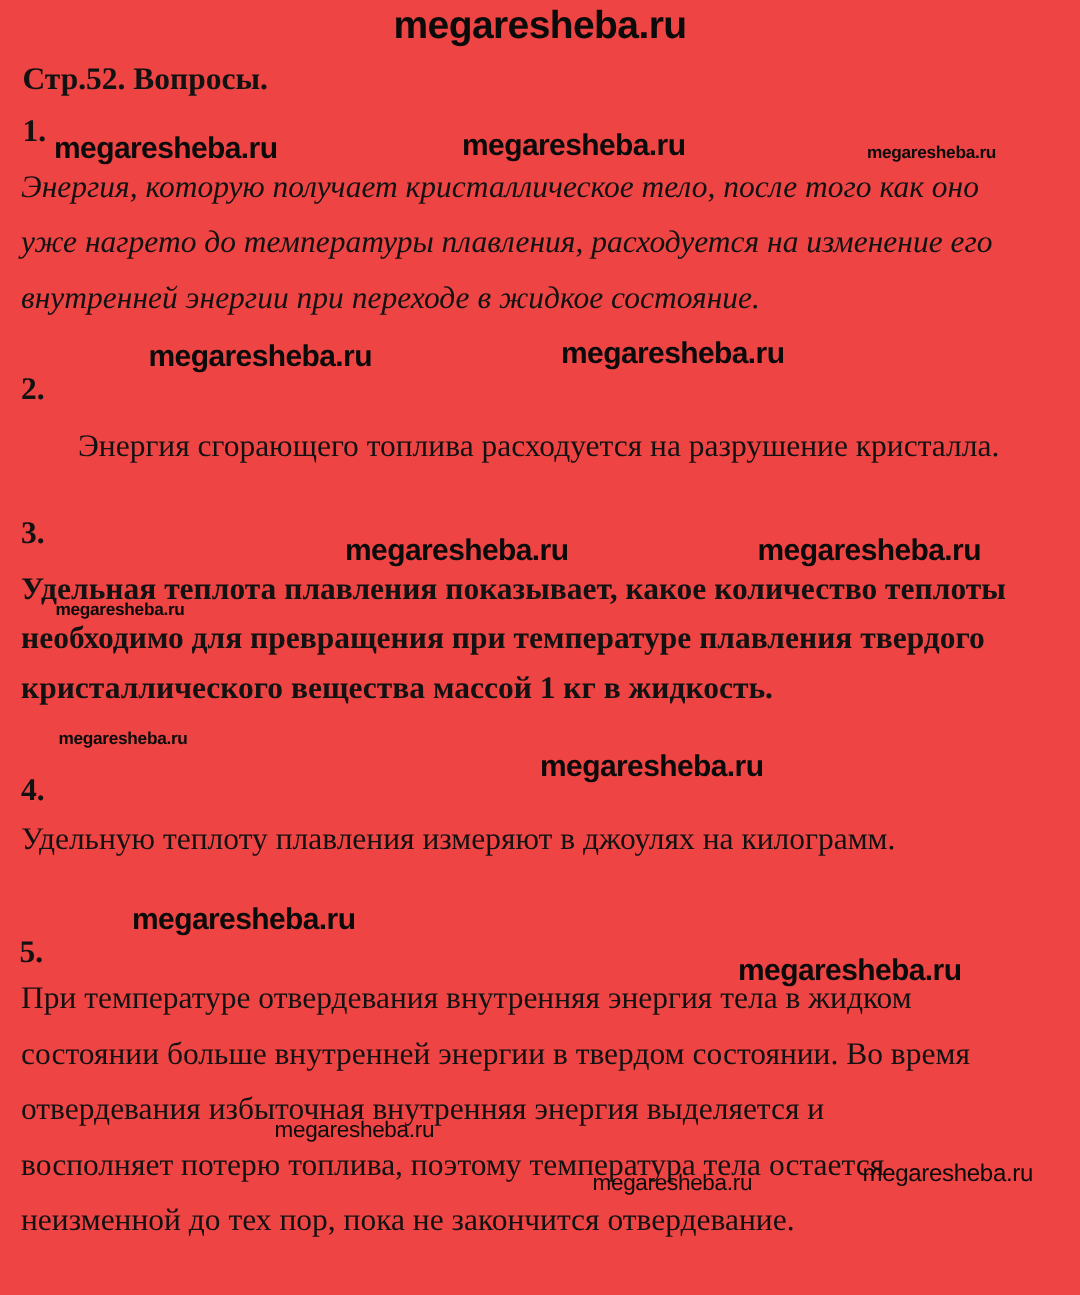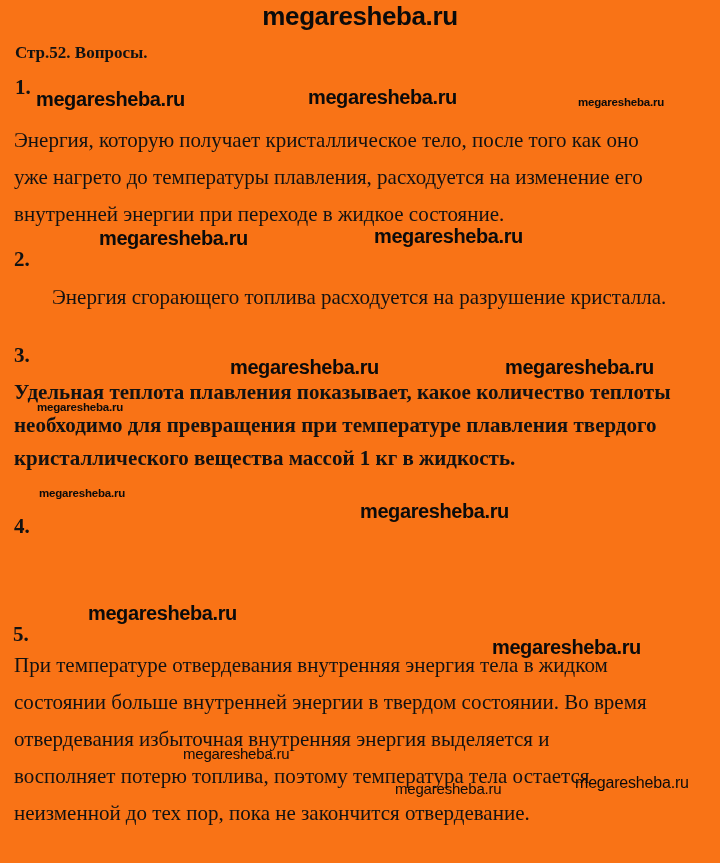--- a/index.html
+++ b/index.html
@@ -1,20 +1,20 @@
 <!DOCTYPE html>
 <html lang="ru"><head>
 <meta charset="utf-8">
 <style>
   html, body { margin: 0; padding: 0; background: #ffffff; }
   .page {
     position: relative;
     width: 720px;
     height: 863px;
-    background: #f97316;
+    background: #ef4444;
     color: #121212;
     font-family: "Liberation Serif", "DejaVu Serif", serif;
     overflow: hidden;
   }
   
   .wm {
     position: absolute;
     font-family: "Liberation Sans", "DejaVu Sans", sans-serif;
     font-weight: 700;
     white-space: nowrap;
@@ -34,21 +34,21 @@
     font-weight: 700;
     font-size: 27px;
     line-height: 1;
     color: #0b0b0b;
   }
   
   .heading {
     position: absolute;
     left: 15px; top: 40px;
     margin: 0;
-    font-size: 17px;
+    font-size: 21px;
     font-weight: 700;
     line-height: 25px;
   }
   .num {
     position: absolute;
     font-size: 21px;
     font-weight: 700;
     line-height: 25px;
   }
   .para {
@@ -58,21 +58,21 @@
     margin: 0;
     font-size: 21px;
     font-weight: 400;
     white-space: pre-line;
   }
   .n1 { left: 15px; top: 75px; }
   .n2 { left: 14px; top: 247px; }
   .n3 { left: 14px; top: 343px; }
   .n4 { left: 14px; top: 514px; }
   .n5 { left: 13px; top: 622px; }
-  .p1 { top: 122px; line-height: 37px; }
+  .p1 { top: 106px; line-height: 37px; font-style: italic; }
   .p2 { top: 279px; line-height: 37px; margin-left: 38px; }
   .p3 { top: 376px; line-height: 33px; font-weight: bold; }
   .p4 { top: 541px; line-height: 37px; }
   .p5 { top: 647px; line-height: 37px; }
   
   .wm-1a { left: 36px;  top: 89px; }
   .wm-1b { left: 308px; top: 87px; }
   .wm-1c { left: 578px; top: 97px; }
   .wm-2a { left: 99px;  top: 228px; }
   .wm-2b { left: 374px; top: 226px; }
@@ -113,20 +113,21 @@
   <span class="wm wm-lg wm-3a">megaresheba.ru</span>
   <span class="wm wm-lg wm-3b">megaresheba.ru</span>
   <span class="wm wm-sm wm-3c">megaresheba.ru</span>
   <p class="para p3">Удельная теплота плавления показывает, какое количество теплоты
 необходимо для превращения при температуре плавления твердого
 кристаллического вещества массой 1 кг в жидкость.</p>
 
   <span class="wm wm-sm wm-4a">megaresheba.ru</span>
   <span class="wm wm-lg wm-4b">megaresheba.ru</span>
   <div class="num n4">4.</div>
+  <p class="para p4">Удельную теплоту плавления измеряют в джоулях на килограмм.</p>
 
   <span class="wm wm-lg wm-5a">megaresheba.ru</span>
   <div class="num n5">5.</div>
   <span class="wm wm-lg wm-5b">megaresheba.ru</span>
   <p class="para p5">При температуре отвердевания внутренняя энергия тела в жидком
 состоянии больше внутренней энергии в твердом состоянии. Во время
 отвердевания избыточная внутренняя энергия выделяется и
 восполняет потерю топлива, поэтому температура тела остается
 неизменной до тех пор, пока не закончится отвердевание.</p>
   <span class="wm wm-md wm-5c">megaresheba.ru</span>

